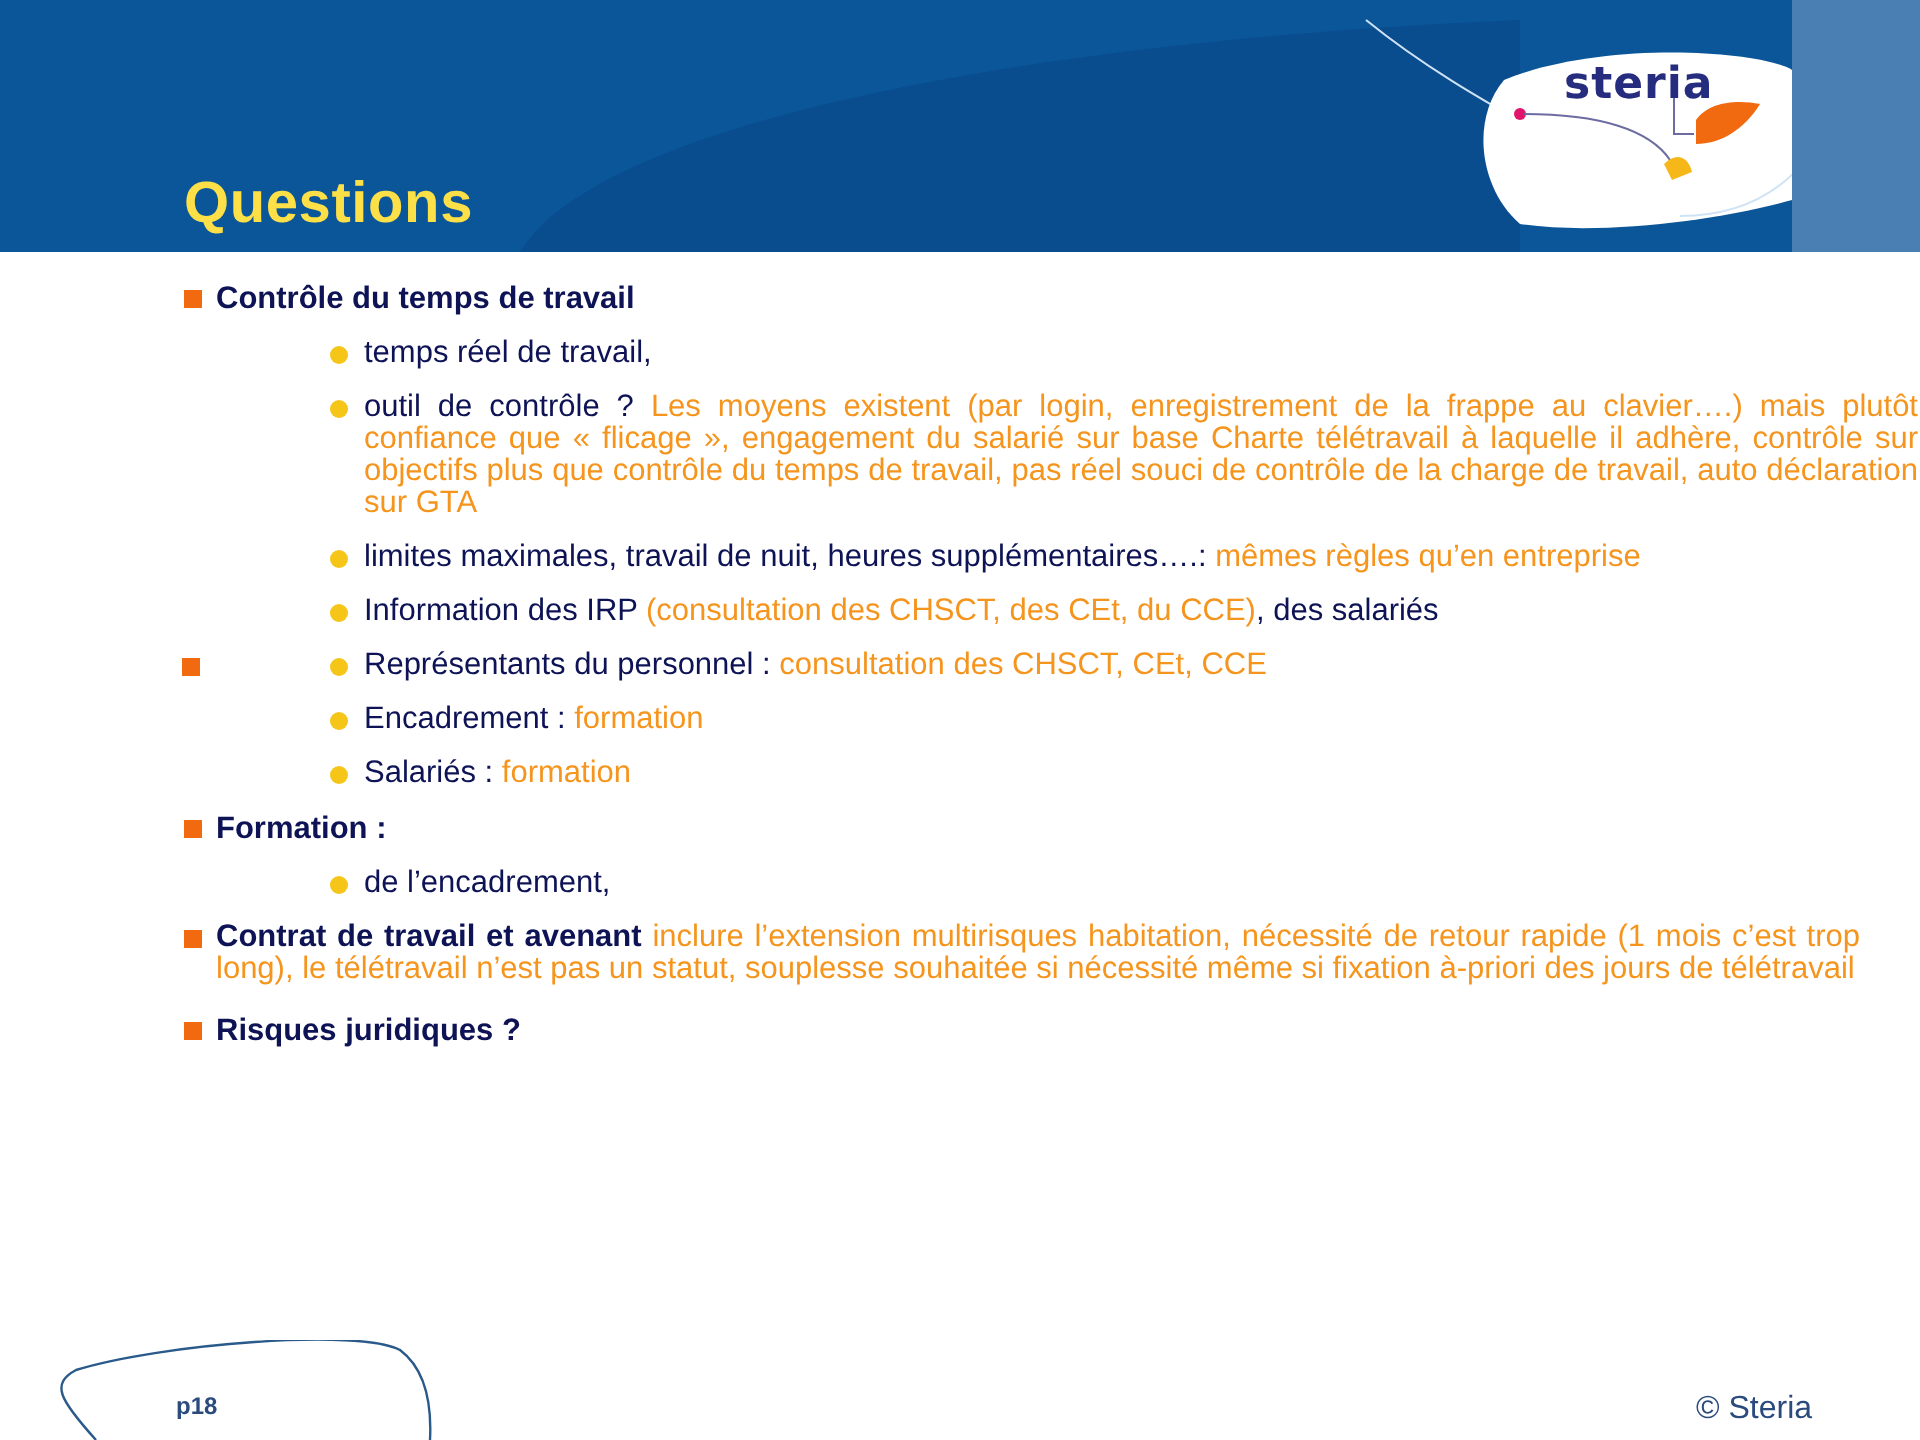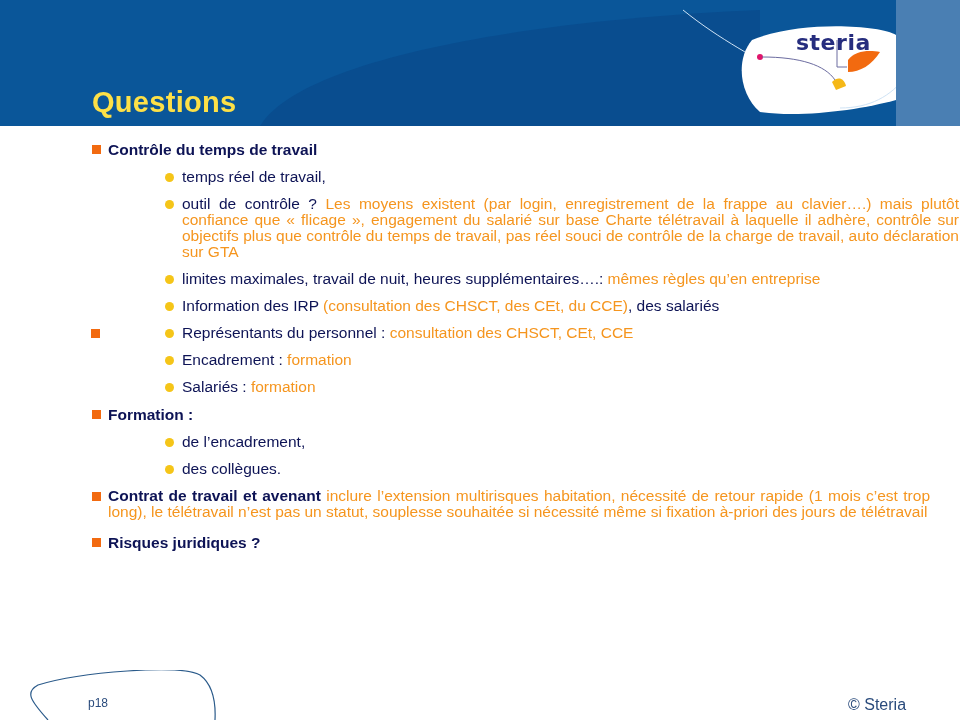--- a/index.html
+++ b/index.html
@@ -16,21 +16,20 @@
   }
   .header svg.deco { position: absolute; left: 0; top: 0; }
   .title {
     position: absolute; left: 92px; top: 86px;
     color: #fde047; font-size: 29px; font-weight: bold; letter-spacing: 0.3px;
   }
   .logo-text {
     position: absolute; left: 782px; top: 30px;
     color: #262d7e; font-size: 22px; font-weight: bold; letter-spacing: 0.5px;
     font-family: "DejaVu Sans", sans-serif;
-    margin-left: 14px;
   }
 
   .content {
     position: absolute; left: 90px; top: 141px; width: 840px;
     font-size: 15.5px; color: #0d1355;
   }
   .l1 {
     position: relative; padding-left: 18px; font-weight: bold;
     line-height: 18px; margin-bottom: 10px;
   }
@@ -48,21 +47,21 @@
     background: #f5c518;
   }
   .orange { color: #f5951e; font-weight: normal; }
   .para-body {
     font-weight: normal; color: #f5951e; text-align: justify;
   }
   .l1.para { line-height: 16px; text-align: justify; }
 
   .footer-curve { position: absolute; left: 0; top: 670px; }
   .page-no {
-    position: absolute; left: 88px; top: 696px; font-size: 12px; color: #2a4b7c;
+    position: absolute; left: 88px; top: 696px; font-size: 12px; color: #2a4b7c; font-weight: bold;
   }
   .copyright {
     position: absolute; left: 848px; top: 696px; font-size: 16px; color: #2a4b7c;
   }
 </style>
 </head>
 <body>
 
 <div class="header">
   <svg class="deco" width="960" height="126">
@@ -123,24 +122,20 @@
   </div>
 
   <div class="l1">
     <span class="sq"></span>
     <span>Formation :</span>
   </div>
   <div class="l2">
     <span class="dot"></span>
     <span>de l’encadrement,</span>
   </div>
-  <div class="l2">
-    <span class="dot"></span>
-    <span>des collègues.</span>
-  </div>
 
   <div class="l1 para">
     <span class="sq"></span>
     <span>Contrat de travail et avenant</span><span class="para-body"> inclure l’extension multirisques habitation, nécessité de retour rapide (1 mois c’est trop long), le télétravail n’est pas un statut, souplesse souhaitée si nécessité même si fixation à-priori des jours de télétravail</span>
   </div>
 
   <div class="l1" style="margin-top:14px">
     <span class="sq"></span>
     <span>Risques juridiques ?</span>
   </div>

